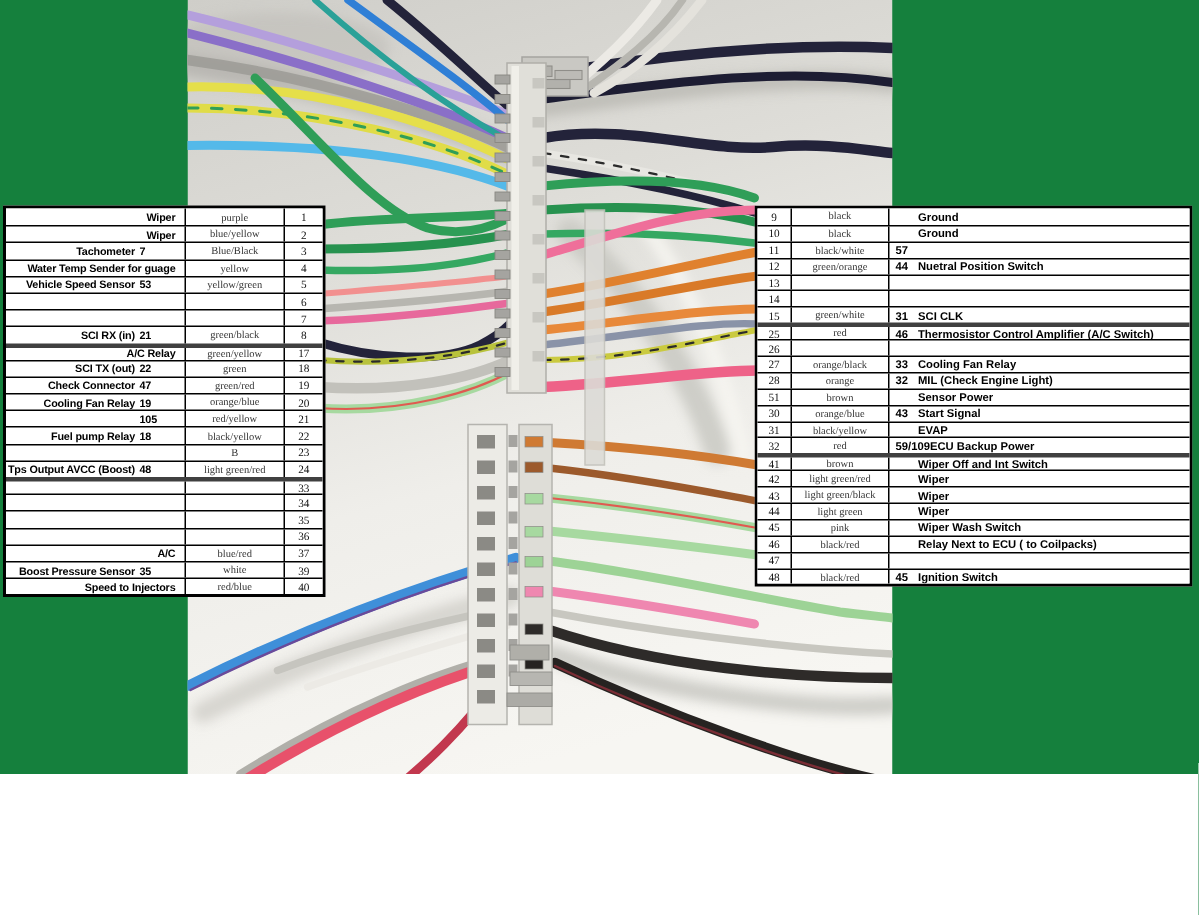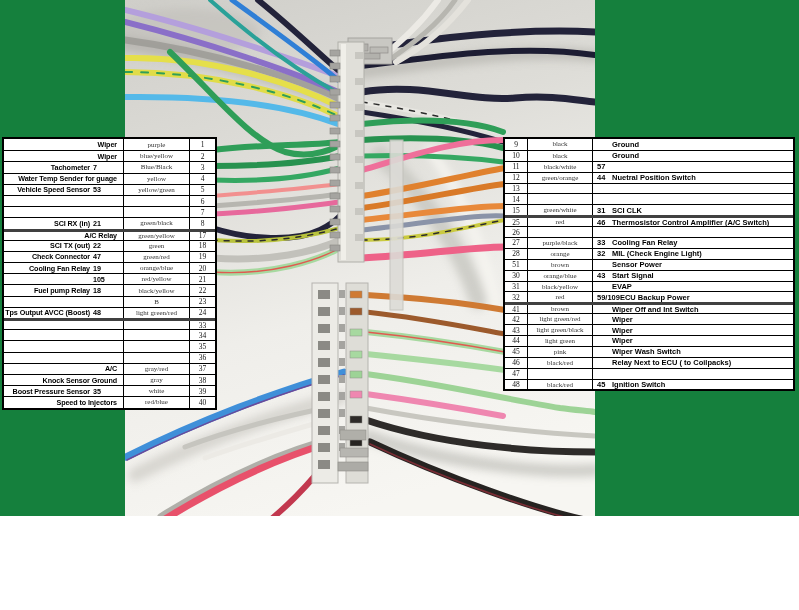--- a/index.html
+++ b/index.html
@@ -410,32 +410,24 @@
         </div>
         <div class="c c-color"></div>
         <div class="c c-pin last">36</div>
       </div>
 
       <div class="row lrow">
         <div class="c c-label">
           <span class="ll">A/C</span>
 
         </div>
-        <div class="c c-color">gray/red</div>
+        <div class="c c-color">blue/red</div>
         <div class="c c-pin last">37</div>
       </div>
 
-      <div class="row lrow">
-        <div class="c c-label">
-          <span class="ll">Knock Sensor Ground</span>
-
-        </div>
-        <div class="c c-color">gray</div>
-        <div class="c c-pin last">38</div>
-      </div>
 
       <div class="row lrow">
         <div class="c c-label">
           <span class="ll">Boost Pressure Sensor</span>
           <span class="ln">35</span>
         </div>
         <div class="c c-color">white</div>
         <div class="c c-pin last">39</div>
       </div>
 
@@ -528,21 +520,21 @@
         <div class="c c-pin2">26</div>
         <div class="c c-color2"></div>
         <div class="c c-desc last">
           <span class="dn"></span>
           <span class="dt"></span>
         </div>
       </div>
 
       <div class="row rrow">
         <div class="c c-pin2">27</div>
-        <div class="c c-color2">purple/black</div>
+        <div class="c c-color2">orange/black</div>
         <div class="c c-desc last">
           <span class="dn">33</span>
           <span class="dt">Cooling Fan Relay</span>
         </div>
       </div>
 
       <div class="row rrow">
         <div class="c c-pin2">28</div>
         <div class="c c-color2">orange</div>
         <div class="c c-desc last">

